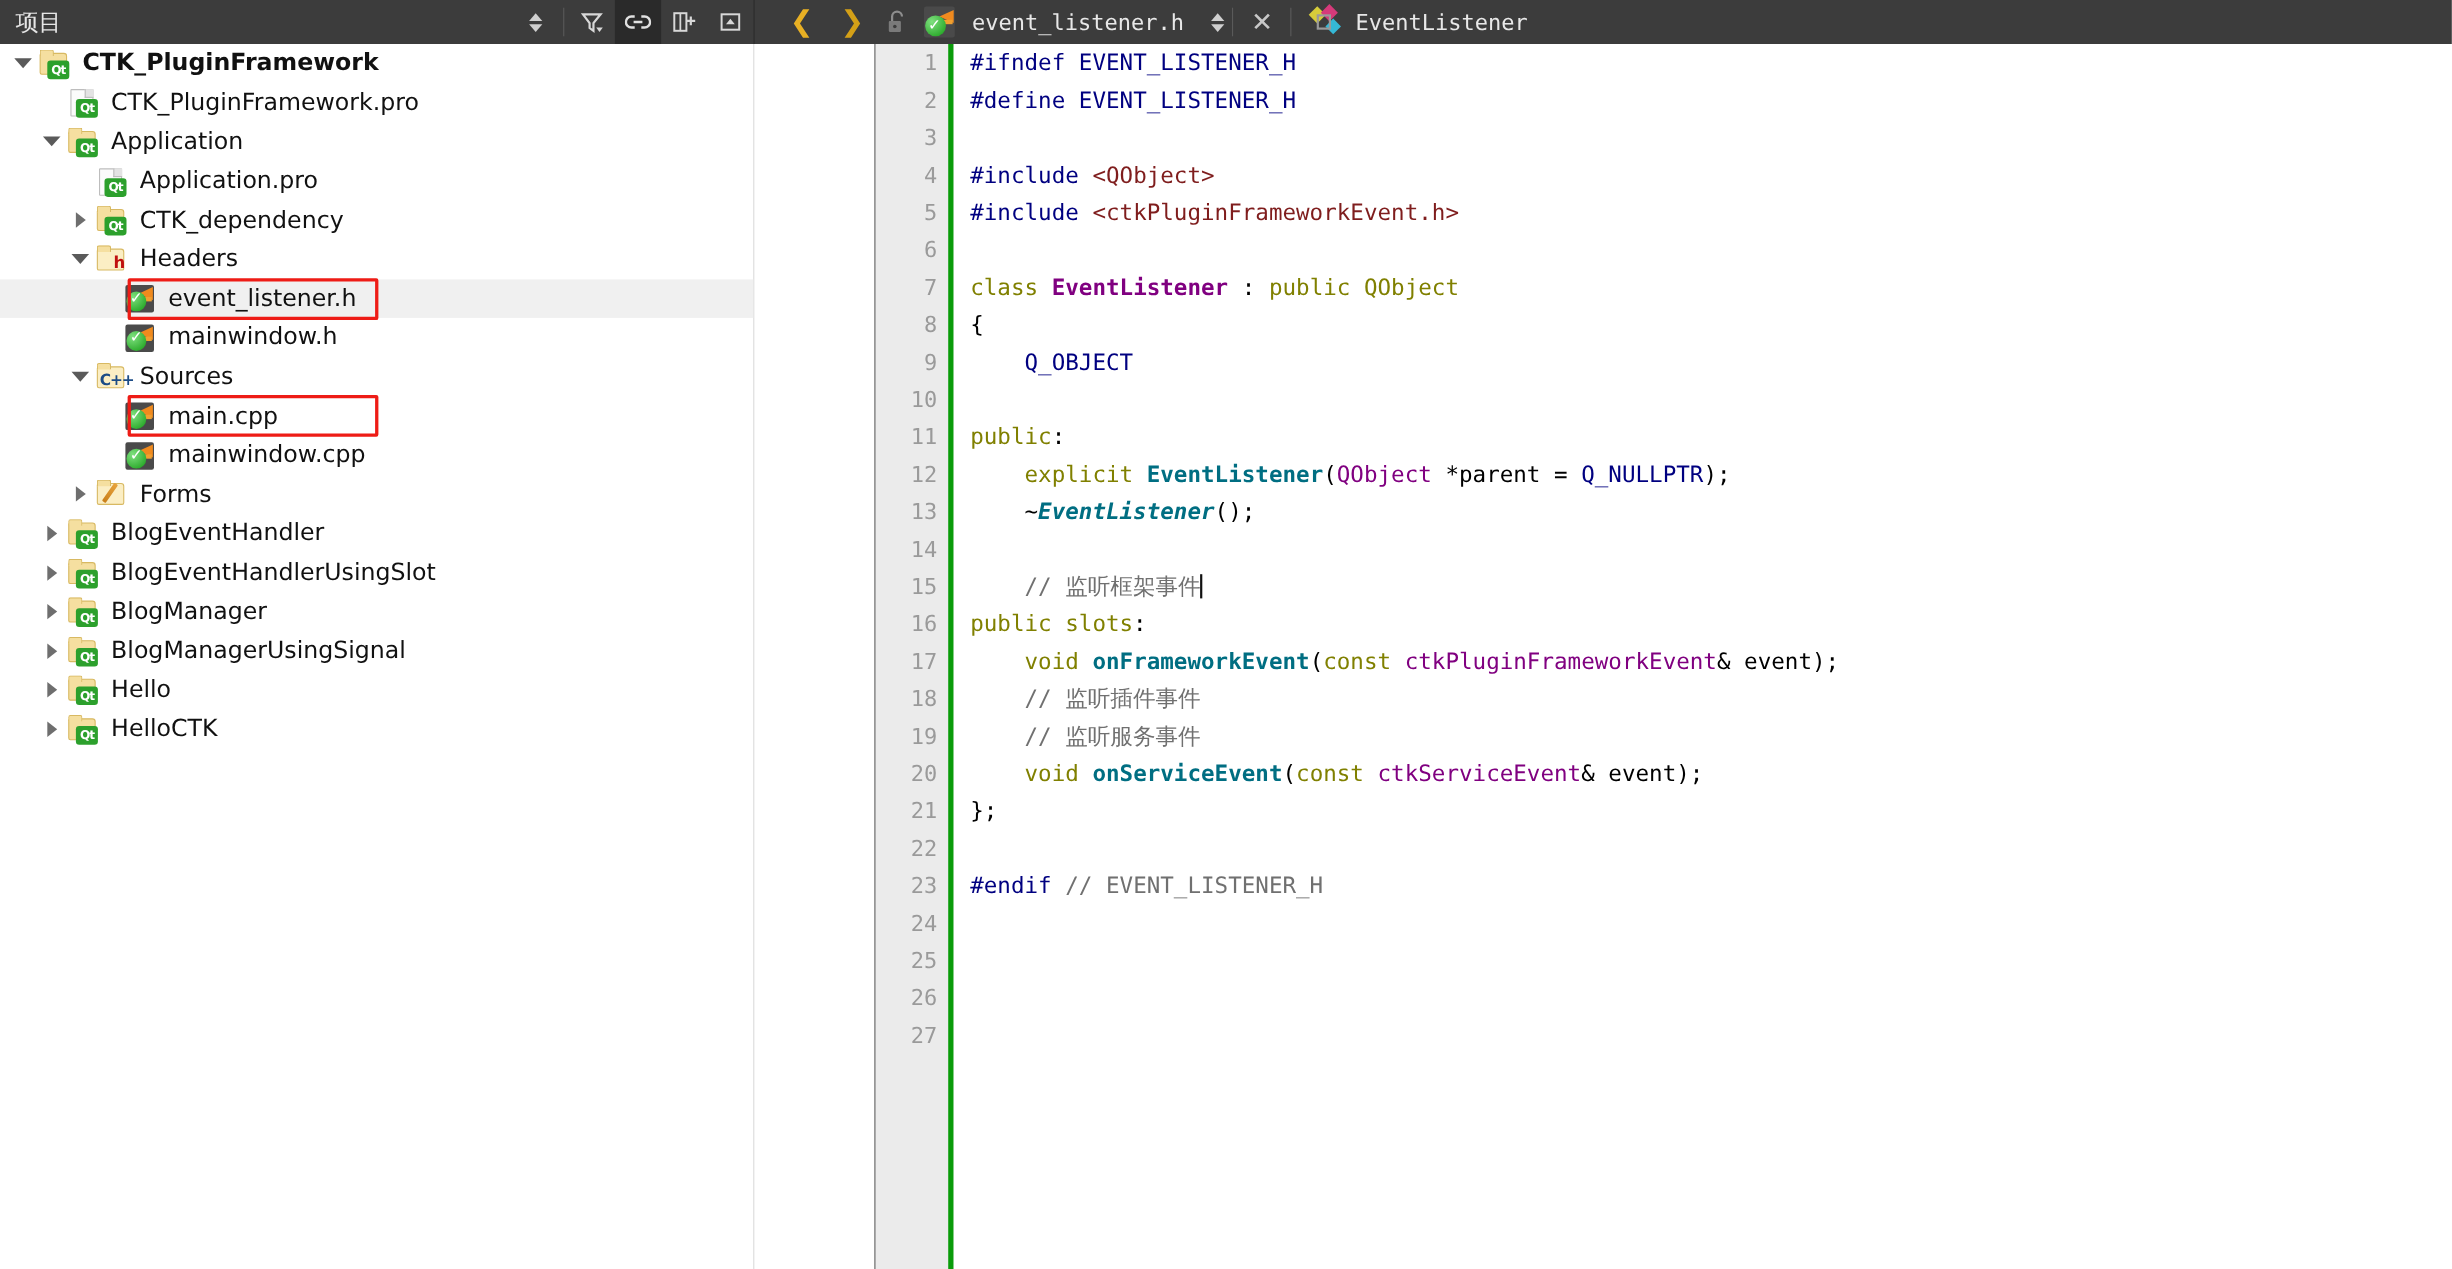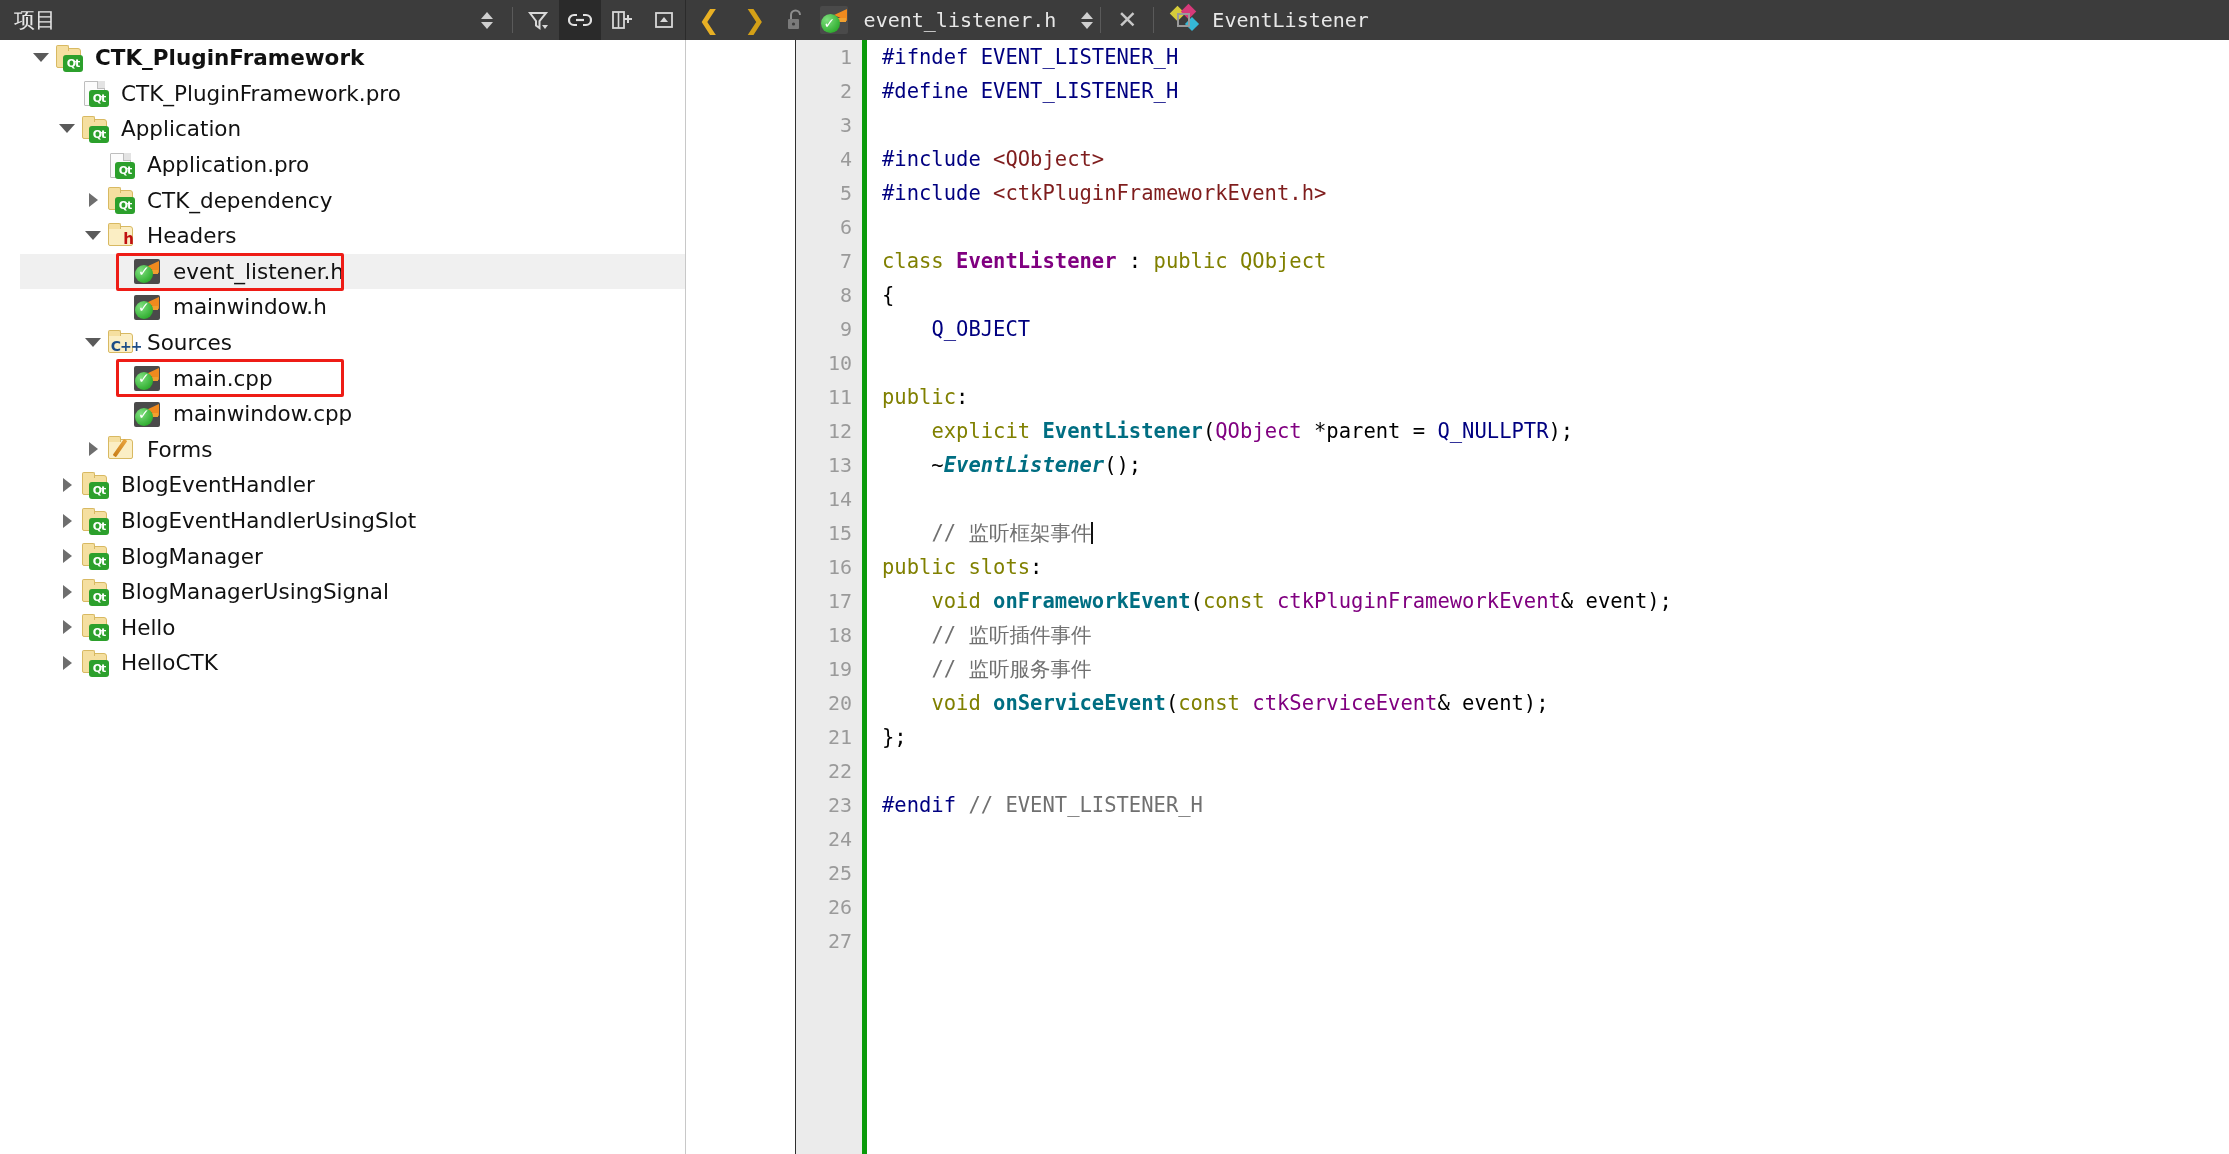--- a/index.html
+++ b/index.html
@@ -1,21 +1,21 @@
 <!DOCTYPE html>
 <html><head>
 <meta charset="utf-8">
 <style>
   * { box-sizing: border-box; margin:0; padding:0; }
   html,body { width:2229px; height:1154px; overflow:hidden; background:#fff;
     font-family:"Liberation Sans", sans-serif; }
 
   
   .topbar { height:40px; background:#3c3c3c; display:flex; align-items:stretch;
-            color:#d0d0d0; position:relative; }
+            color:#d0d0d0; position:relative;gap:20px; }
   .tb-left { width:686px; display:flex; align-items:center; background:#3c3c3c;
              border-right:1px solid #2b2b2b; }
   .tb-title { font-size:21px; color:#e6e6e6; padding-left:14px; flex:1;
               font-family:"DejaVu Sans", sans-serif; }
   .tb-btn { width:42px; height:40px; display:flex; align-items:center;
             justify-content:center; cursor:default; }
   .tb-btn.active { background:#2a2a2a; }
   .tb-sep { width:1px; height:26px; background:#5a5a5a; margin:0 4px; align-self:center; }
   .tb-right { flex:1; display:flex; align-items:center; }
   .nav-arrow { font-size:26px; color:#e8b024; padding:0 12px; line-height:1;
@@ -37,21 +37,21 @@
              font-family:"DejaVu Sans", sans-serif; }
   .vbar { width:1px; height:26px; background:#5a5a5a; }
   .sym-name { font-size:20px; color:#e8e8e8; padding-left:12px;
               font-family:"DejaVu Sans Mono", monospace; }
 
   
   .body { display:flex; height:1114px; }
 
   
   .sidebar { width:686px; background:#ffffff; border-right:1px solid #c8c8c8;
-             position:relative; overflow:hidden;padding-left:20px; }
+             position:relative; overflow:hidden; }
   .row { height:35.6px; display:flex; align-items:center; position:relative;
          white-space:nowrap; font-size:21.5px; color:#111;
          font-family:"DejaVu Sans", sans-serif; }
   .row.sel { background:#f0f0f0; }
   .tri { width:26px; height:26px; display:flex; align-items:center; justify-content:center;
          flex:0 0 26px; }
   .tri i { display:block; width:0; height:0; }
   .tri.down i { border-left:8px solid transparent; border-right:8px solid transparent;
                 border-top:9px solid #5a5a5a; }
   .tri.right i { border-top:7px solid transparent; border-bottom:7px solid transparent;

